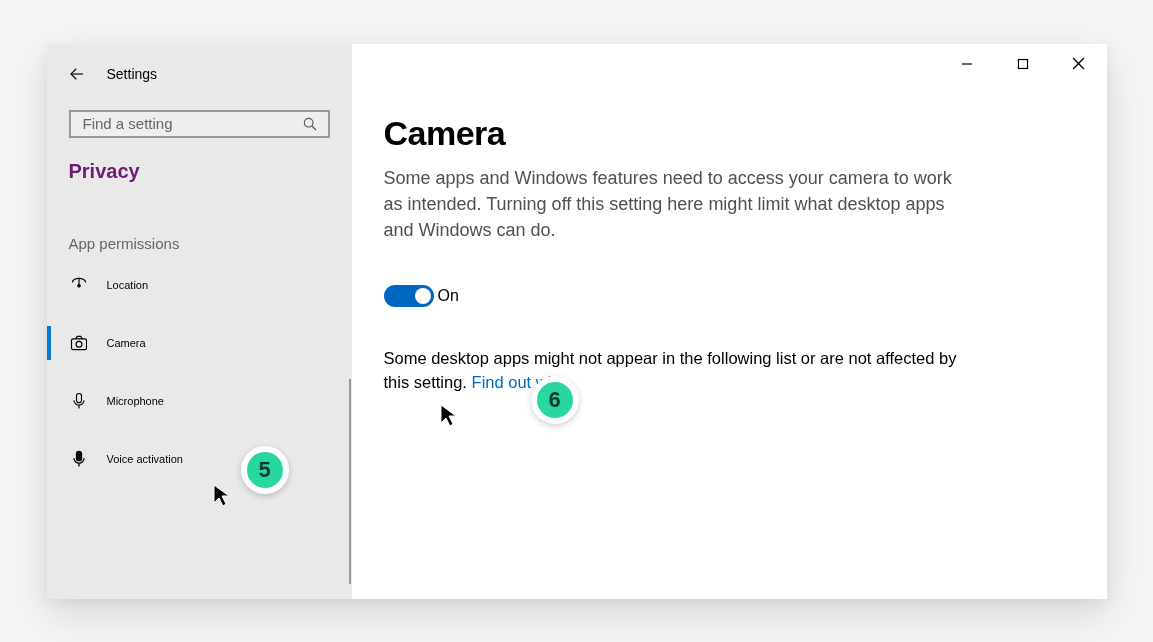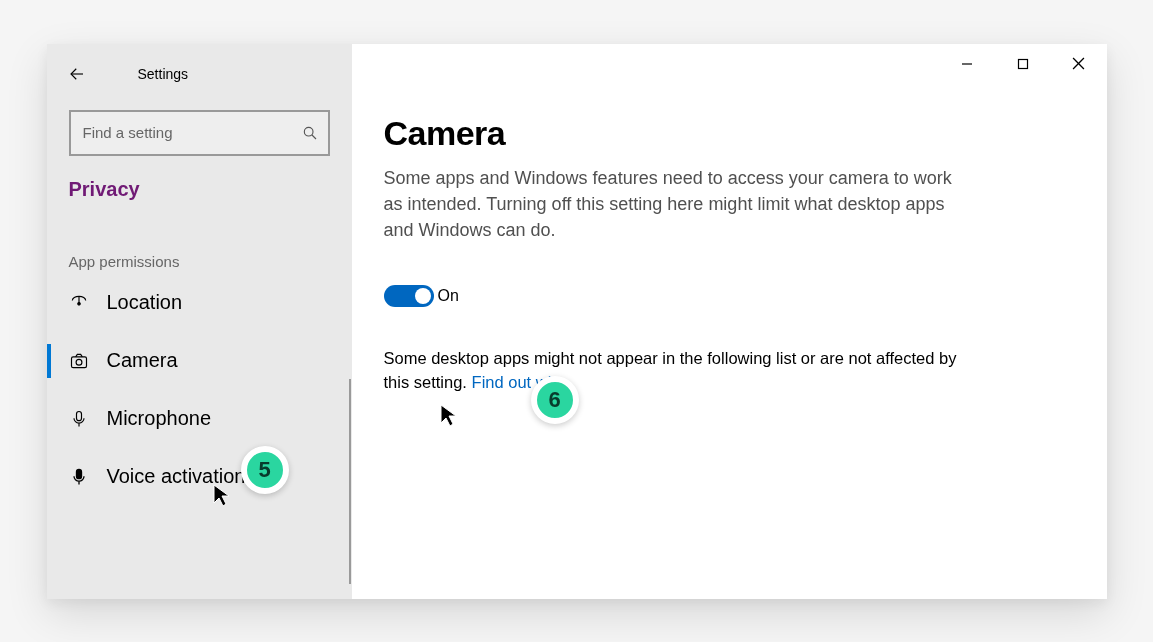--- a/index.html
+++ b/index.html
@@ -27,21 +27,20 @@
     background: #e9e9e9;
     display: flex;
     flex-direction: column;
     padding-top: 10px;
   }
   .titlebar-row {
     display: flex;
     align-items: center;
     height: 40px;
     padding-left: 10px;
-    gap: 31px;
   }
   .back-btn {
     width: 40px;
     height: 40px;
     display:flex;align-items:center;justify-content:center;
   }
   .app-title {
     font-size: 14px;
     padding-left: 10px;
   }
@@ -52,21 +51,21 @@
     padding-left: 22px;
     margin-top: 28px;
   }
   .home-row .icon-slot { width: 20px; text-align:center; }
   .home-row .label { padding-left: 18px; font-size: 16px; }
   .search-wrap {
     margin: 16px 22px 0 22px;
   }
   .search-box {
     width: 100%;
-    height: 46px;
+    height: 28px;
     background: #eeeeee;
     border: 2px solid #999;
     display:flex;
     align-items:center;
     padding: 0 10px 0 12px;
   }
   .search-input {
     flex:1;
     border:none; outline:none; background:transparent;
     font-size:15px; color:#555;
@@ -92,21 +91,21 @@
     position: relative;
     cursor: pointer;
   }
   .nav-item.active::before {
     content:"";
     position:absolute;
     left:0; top:12px; bottom:12px; width:4px;
     background:#0078d4;
   }
   .nav-item .icon-slot { width:20px; text-align:center; display:flex; justify-content:center; }
-  .nav-item .label { padding-left: 18px; font-size:20px; color:#000; }
+  .nav-item .label { padding-left: 18px; font-size:11px; color:#000; }
   .sidebar-scroll {
     position:absolute;
     left:302px; top:335px; width:2px; height:205px;
     background:#9a9a9a;
   }
 
   
   .content {
     flex:1;
     background:#fff;

